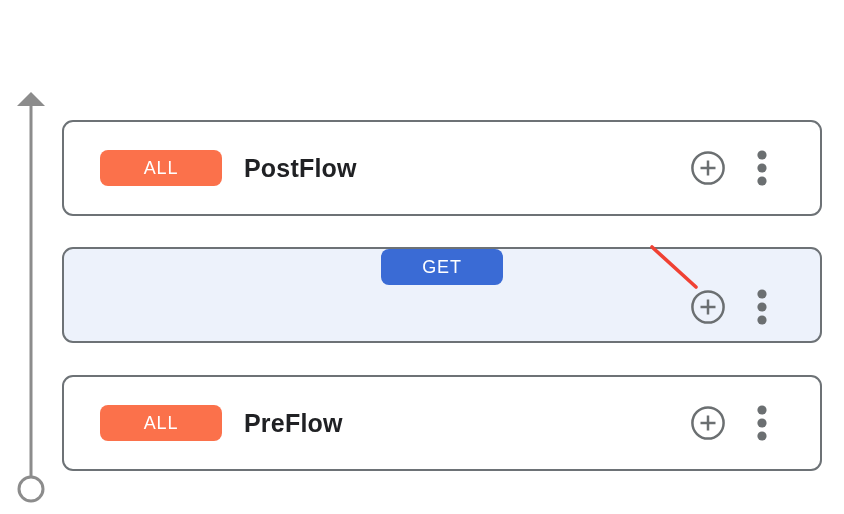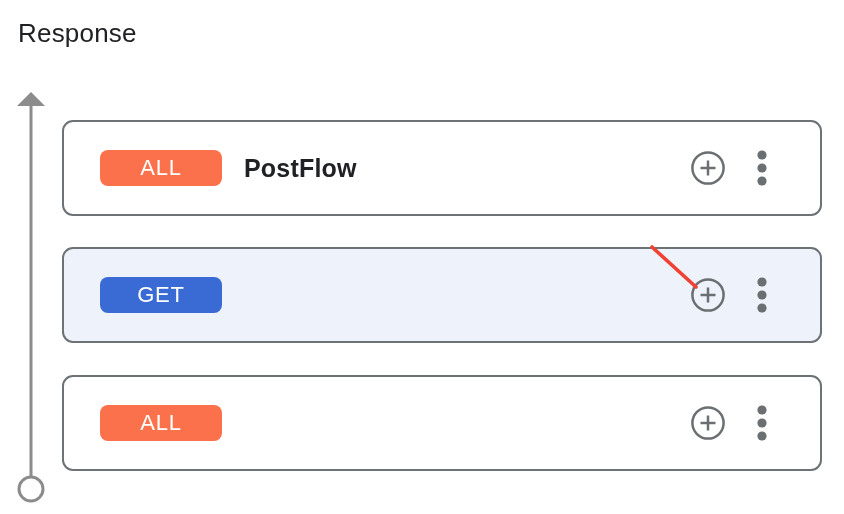--- a/index.html
+++ b/index.html
@@ -31,31 +31,31 @@
     width: 760px; height: 96px;
     background: #ffffff;
     border: 2px solid var(--card-border, #6d7276);
     border-radius: 11px;
     display: flex;
     align-items: center;
     padding: 0 36px;
     cursor: pointer;
   }
   .flow-card.card-1 { top: 120px; }
-  .flow-card.card-2 { top: 247px; }
+  .flow-card.card-2 { top: 247px; flex-direction: column; }
   .flow-card.card-3 { top: 375px; }
   .flow-card.highlighted { background: var(--highlight-bg, #edf2fb); }
   .verb-badge {
     width: 122px; height: 36px;
     border-radius: 8px;
     display: flex;
     align-items: center;
     justify-content: center;
     color: #ffffff;
-    font-size: 22px;
+    font-size: 18px;
     font-weight: 500;
     letter-spacing: 0.8px;
     flex: none;
   }
   .badge-all { background: var(--badge-all, #fb714b); }
   .badge-get { background: var(--badge-get, #3a6bd5); }
   .card-label {
     margin-left: 22px;
     font-size: 25px;
     font-weight: 600;
@@ -92,21 +92,20 @@
   .annotation-line {
     position: absolute;
     left: 645px; top: 244px;
   }
 </style>
 </head>
 <body>
 
 <div class="stage">
 
-  <div class="panel-title">Response</div>
 
   <svg class="flow-arrow" width="38" height="420" viewBox="0 0 38 420">
     <polygon points="18,4 4,18 32,18" fill="#8c8c8c"></polygon>
     <line x1="18" y1="16" x2="18" y2="389" stroke="#8c8c8c" stroke-width="3"></line>
     <circle cx="18" cy="401" r="12" fill="#ffffff" stroke="#8c8c8c" stroke-width="3"></circle>
   </svg>
 
   <div class="flow-card card-1">
     <span class="verb-badge badge-all">ALL</span>
     <span class="card-label">PostFlow</span>
@@ -143,20 +142,21 @@
           <circle cx="6" cy="7" r="4.6" fill="#6b6f71"></circle>
           <circle cx="6" cy="20" r="4.6" fill="#6b6f71"></circle>
           <circle cx="6" cy="33" r="4.6" fill="#6b6f71"></circle>
         </svg>
       </button>
     </span>
   </div>
 
   <div class="flow-card card-3">
     <span class="verb-badge badge-all">ALL</span>
+    <span class="card-label">PreFlow</span>
     <span class="card-icons">
       <button class="icon-btn">
         <svg width="36" height="36" viewBox="0 0 36 36">
           <circle cx="18" cy="18" r="15.6" fill="none" stroke="#6b6f71" stroke-width="2.5"></circle>
           <line x1="18" y1="10.5" x2="18" y2="25.5" stroke="#6b6f71" stroke-width="2.5"></line>
           <line x1="10.5" y1="18" x2="25.5" y2="18" stroke="#6b6f71" stroke-width="2.5"></line>
         </svg>
       </button>
       <button class="icon-btn">
         <svg width="12" height="40" viewBox="0 0 12 40">

